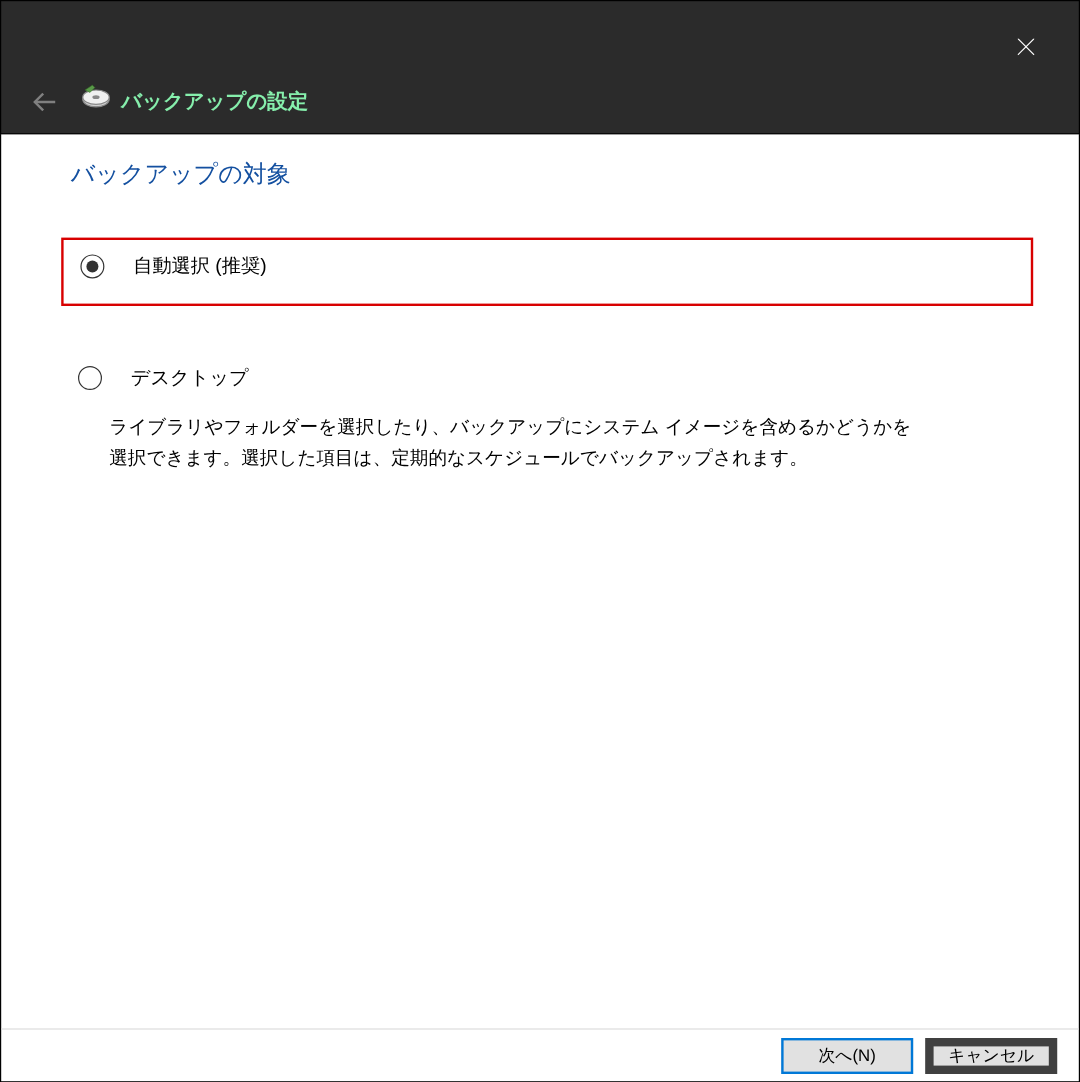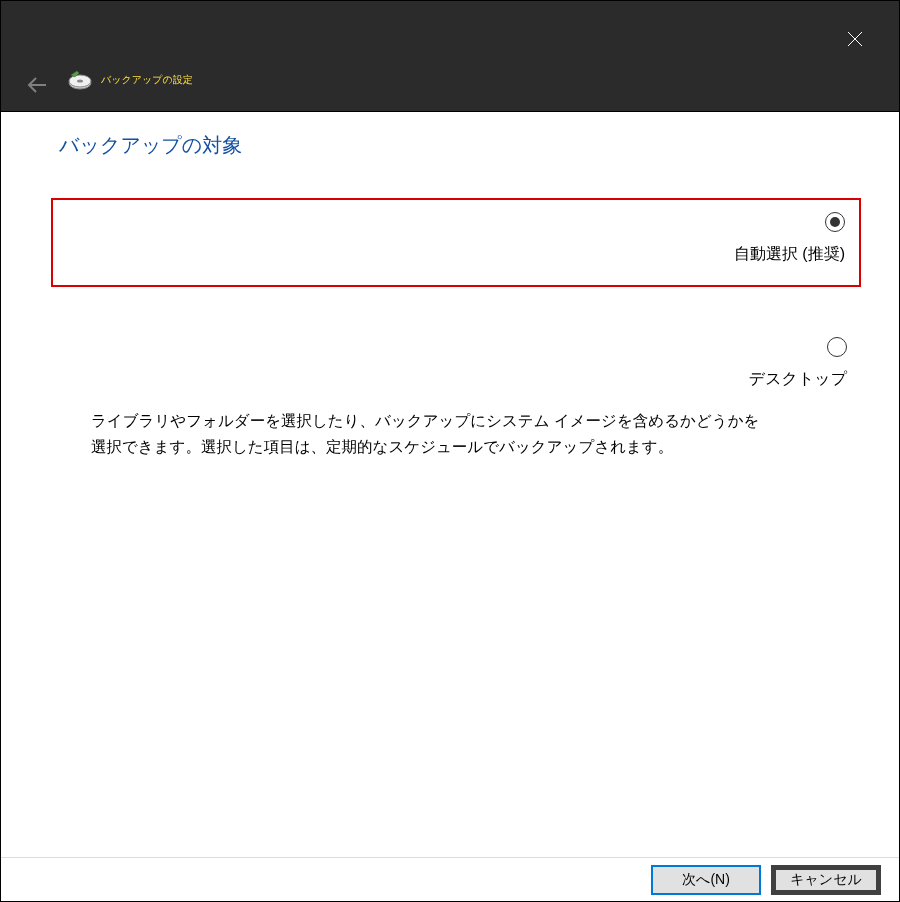--- a/index.html
+++ b/index.html
@@ -20,43 +20,42 @@
   .back-btn {
     position: absolute; left: 22px; top: 70px; width: 28px; height: 28px;
     display: flex; align-items: center; justify-content: center;
     cursor: pointer;
   }
   .back-btn svg { stroke: #808080; stroke-width: 2; fill: none; }
   .header-icon {
     position: absolute; left: 66px; top: 68px; width: 26px; height: 26px;
   }
   .header-title {
-    position: absolute; left: 100px; top: 72px; color: #fde047; font-size: 10px;
+    position: absolute; left: 100px; top: 72px; color: #86efac; font-size: 17px; font-weight: bold;
   }
   .content {
     position: absolute; top: 112px; left: 1px; right: 1px; bottom: 1px;
     background: #fff;
   }
   .section-heading {
     position: absolute; left: 58px; top: 20px; color: #1450a0; font-size: 20px;
   }
   .option-group {
     position: absolute; left: 50px; top: 86px; right: 38px;
   }
   .option {
     padding: 12px 14px 20px 14px;
     margin-bottom: 38px;
   }
   .option.highlighted {
     border: 2px solid #d80000;
   }
   .radio-row {
-    display: flex; align-items: flex-end; gap: 12px;
+    display: flex; align-items: flex-start; gap: 24px;
     cursor: pointer;
-    flex-direction: column;
   }
   .radio {
     width: 20px; height: 20px; border: 1.5px solid #333; border-radius: 50%;
     display: inline-flex; align-items: center; justify-content: center;
     flex-shrink: 0;
   }
   .radio.selected::after {
     content: ""; width: 10px; height: 10px; background: #333; border-radius: 50%;
   }
   .radio-label { font-size: 16px; color: #000; }
@@ -65,21 +64,21 @@
     line-height: 1.65; max-width: 740px;
   }
   .option:nth-child(2) .option-desc { max-width: 680px; }
   .footer {
     position: absolute; bottom: 0; left: 0; right: 0; height: 44px;
     border-top: 1px solid #ddd;
     display: flex; align-items: center; justify-content: flex-end;
     padding-right: 18px; gap: 10px;
   }
   .btn {
-    min-width: 110px; height: 30px; border: 5px solid #404040;
+    min-width: 110px; height: 30px; border: 7px solid #404040;
     background: #e1e1e1; font-size: 14px; cursor: pointer;
     display: inline-flex; align-items: center; justify-content: center;
   }
   .btn.primary {
     border: 2px solid #0078d7; background: #e1e1e1;
   }
 </style>
 </head>
 <body>
 

